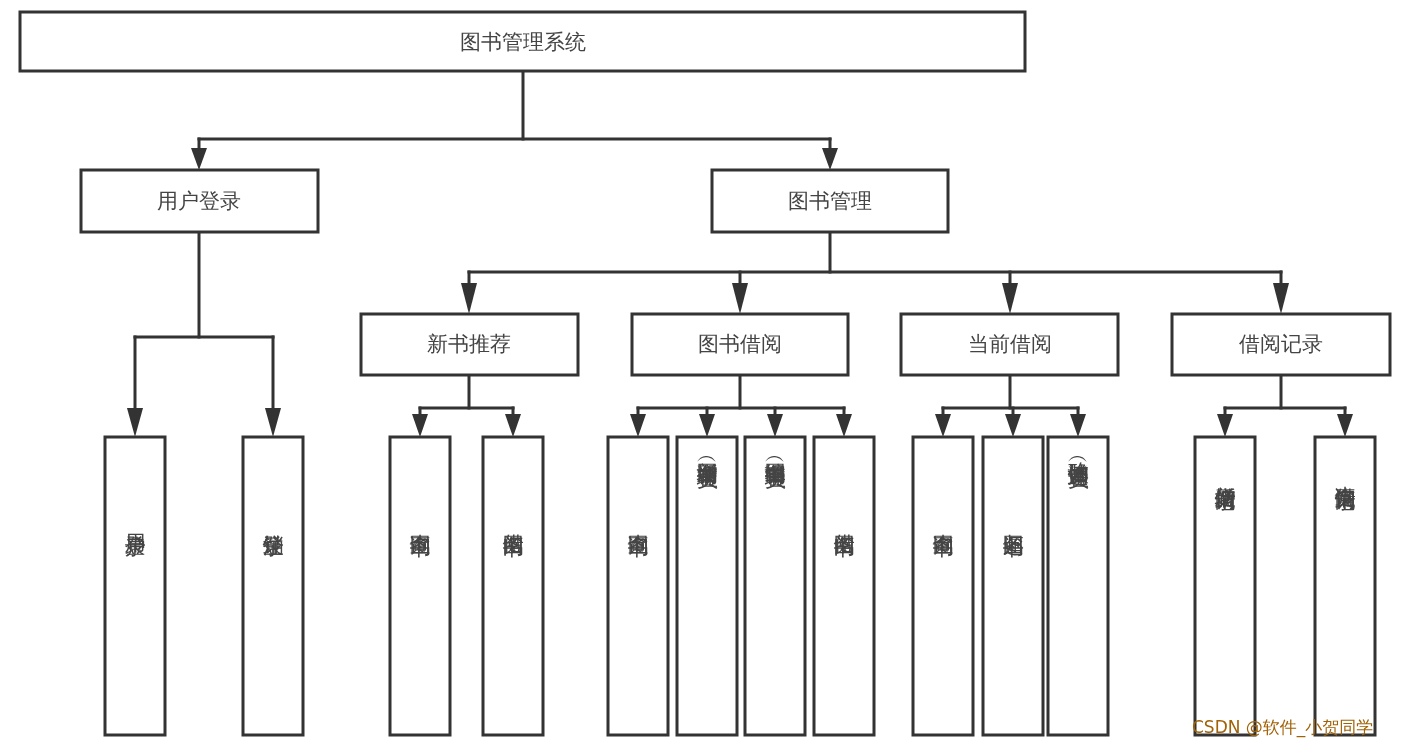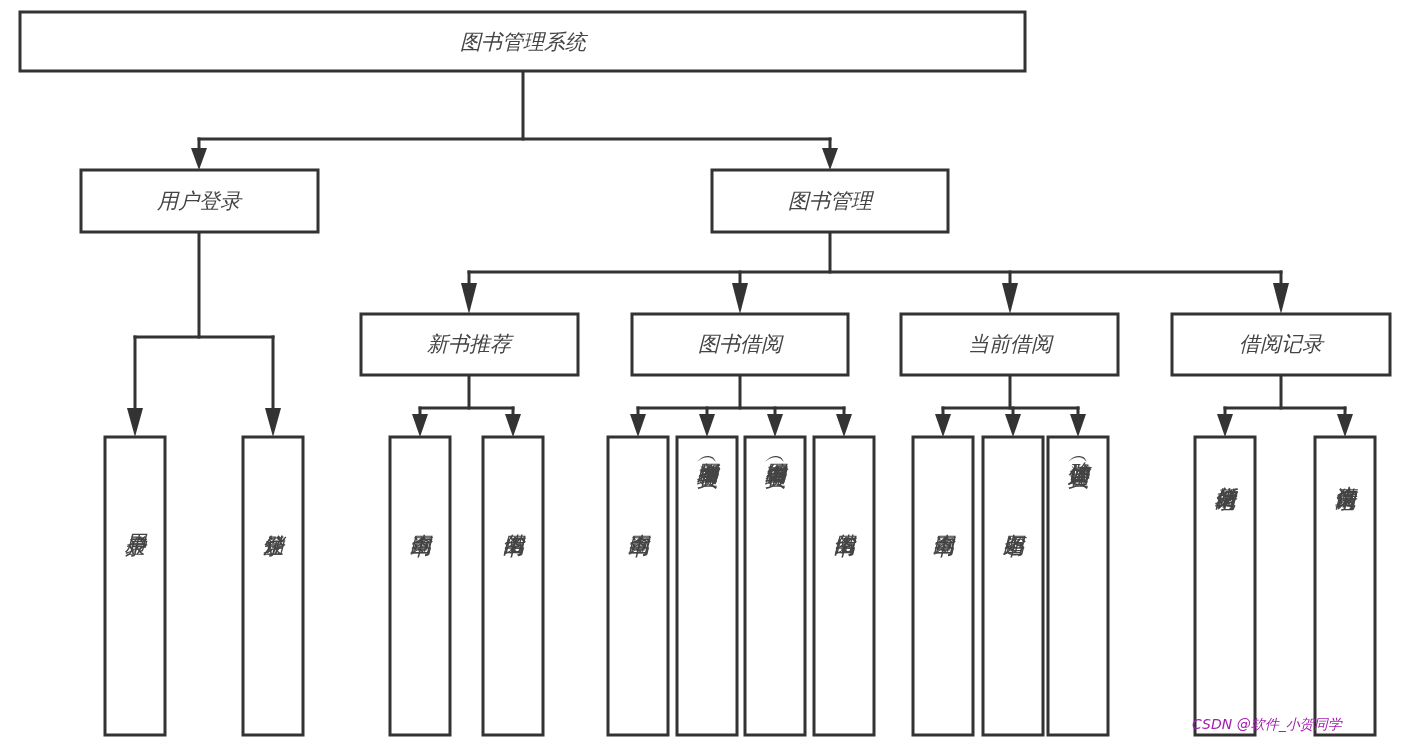--- a/index.html
+++ b/index.html
@@ -11,21 +11,20 @@
     width: 1405px;
     height: 747px;
     overflow: hidden;
     font-family: "DejaVu Sans", "Liberation Sans", sans-serif;
   }
   #diagram-root {
     position: relative;
     width: 1405px;
     height: 650px;
     background: #ffffff;
-    font-style: italic;
   }
   svg#tree-svg {
     position: absolute;
     left: 0;
     top: 0;
     width: 1405px;
     height: 747px;
   }
   .node-box {
     fill: #ffffff;
@@ -69,22 +68,22 @@
     line-height: 1.06;
     color: #444444;
     writing-mode: vertical-rl;
     text-orientation: upright;
     letter-spacing: 1px;
     white-space: nowrap;
   }
   .watermark {
     position: absolute;
     font-family: "DejaVu Sans", "Liberation Sans", sans-serif;
-    font-size: 14px;
-    color: #a21caf;
+    font-size: 17px;
+    color: #a16207;
     white-space: nowrap;
     pointer-events: none;
   }
 </style>
 </head>
 <body>
 
 <div id="diagram-root">
 
   <svg id="tree-svg" viewBox="0 0 1405 747">

